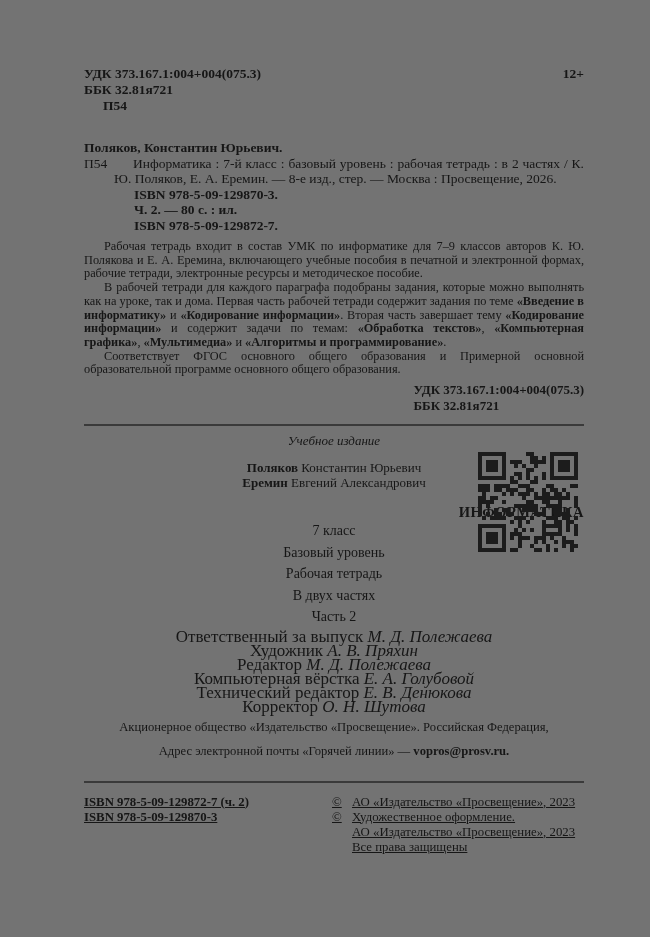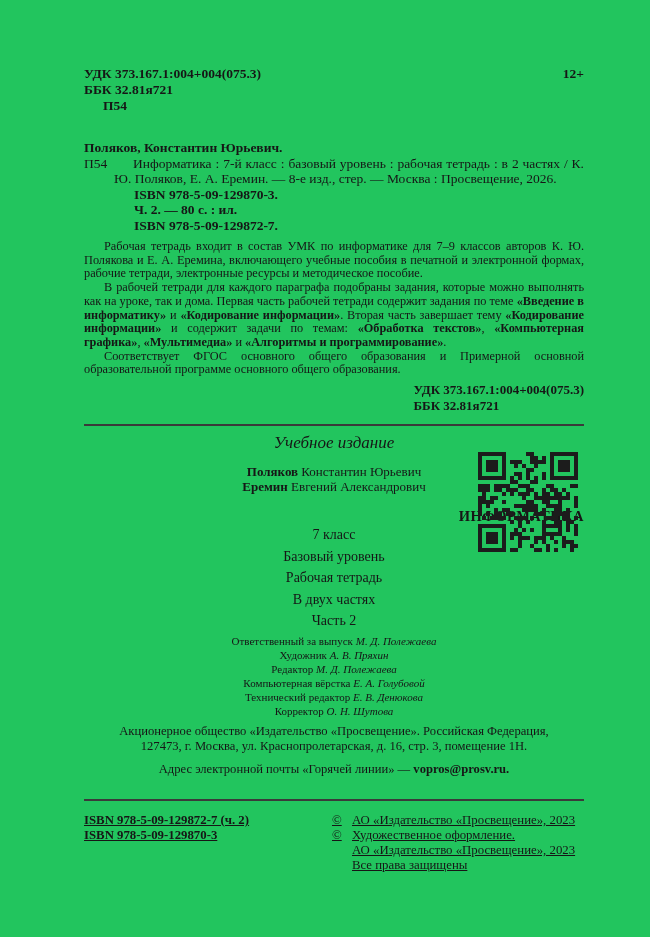--- a/index.html
+++ b/index.html
@@ -2,21 +2,21 @@
 <html lang="ru"><head>
 <meta charset="utf-8">
 <style>
   html,body{margin:0;padding:0;background:#ffffff;}
   body{
     width:650px;height:937px;overflow:hidden;
     font-family:"Liberation Serif","DejaVu Serif",serif;
     color:#161616;
     -webkit-font-smoothing:antialiased;
   }
-  .page{position:relative;width:650px;height:937px;background:#22c55e;}
+  .page{position:relative;width:650px;height:937px;background:#737373;}
   .col{position:relative;margin:0 66px 0 84px;width:500px;}
 
   
   .head{padding-top:66px;font-size:13.5px;font-weight:bold;line-height:16px;}
   .head-row{display:flex;justify-content:space-between;}
   .p54-top{margin-left:19px;}
 
   
   .card{margin-top:26px;font-size:13.5px;line-height:15.5px;}
   .card-author{font-weight:bold;}
@@ -31,28 +31,28 @@
   .annot .bt{font-weight:bold;}
 
   
   .udc-right{margin-top:5px;display:flex;justify-content:flex-end;}
   .udc-right .inner{font-weight:bold;font-size:13px;line-height:15.5px;text-align:left;}
 
   .rule{border:none;border-top:2px solid #3a3a3a;margin:11px 0 0 0;}
 
   
   .center{text-align:center;}
-  .edition-type{margin-top:7px;font-style:italic;font-size:17px;}
+  .edition-type{margin-top:7px;font-style:italic;font-size:13px;}
   .authors{margin-top:11px;font-size:13px;line-height:15px;}
   .authors .surname{font-weight:bold;}
   .book-title{margin-top:14px;font-size:14.5px;font-weight:bold;letter-spacing:.5px;text-align:right;}
   .sub{font-size:14px;margin-top:4px;line-height:12.6px;}
   .sub.gap{margin-top:9px;}
   .dept{margin-top:13px;font-size:12.6px;}
-  .staff{margin-top:6px;font-size:11px;line-height:14px;}
+  .staff{margin-top:6px;font-size:17px;line-height:14px;}
   .staff .nm{font-style:italic;}
   .imprint{margin-top:8px;font-size:12.6px;line-height:14.5px;}
   .gap-sp{display:inline-block;}
   .publisher{margin-top:6px;font-size:12.6px;line-height:14.5px;}
   .hotline{margin-top:9px;font-size:12.6px;}
   .hotline .email{font-weight:bold;}
 
   
   .qr{position:absolute;left:478px;top:452px;width:100px;height:100px;
       display:grid;grid-template-columns:repeat(25,4px);grid-auto-rows:4px;}
@@ -127,21 +127,20 @@
         <div><span>Художник </span><span class="nm">А. В. Пряхин</span></div>
         <div><span>Редактор </span><span class="nm">М. Д. Полежаева</span></div>
         <div><span>Компьютерная вёрстка </span><span class="nm">Е. А. Голубовой</span></div>
         <div><span>Технический редактор </span><span class="nm">Е. В. Денюкова</span></div>
         <div><span>Корректор </span><span class="nm">О. Н. Шутова</span></div>
       </div>
 
 
       <div class="publisher">
         <div>Акционерное общество «Издательство «Просвещение». Российская Федерация,</div>
-        <div>127473, г. Москва, ул. Краснопролетарская, д. 16, стр. 3, помещение 1Н.</div>
       </div>
 
       <div class="hotline"><span>Адрес электронной почты «Горячей линии» — </span><span class="email">vopros@prosv.ru.</span></div>
     </div>
 
     <hr class="footer-rule">
 
     <div class="footer">
       <div class="f-isbns">
         <div>ISBN 978-5-09-129872-7 (ч. 2)</div>

